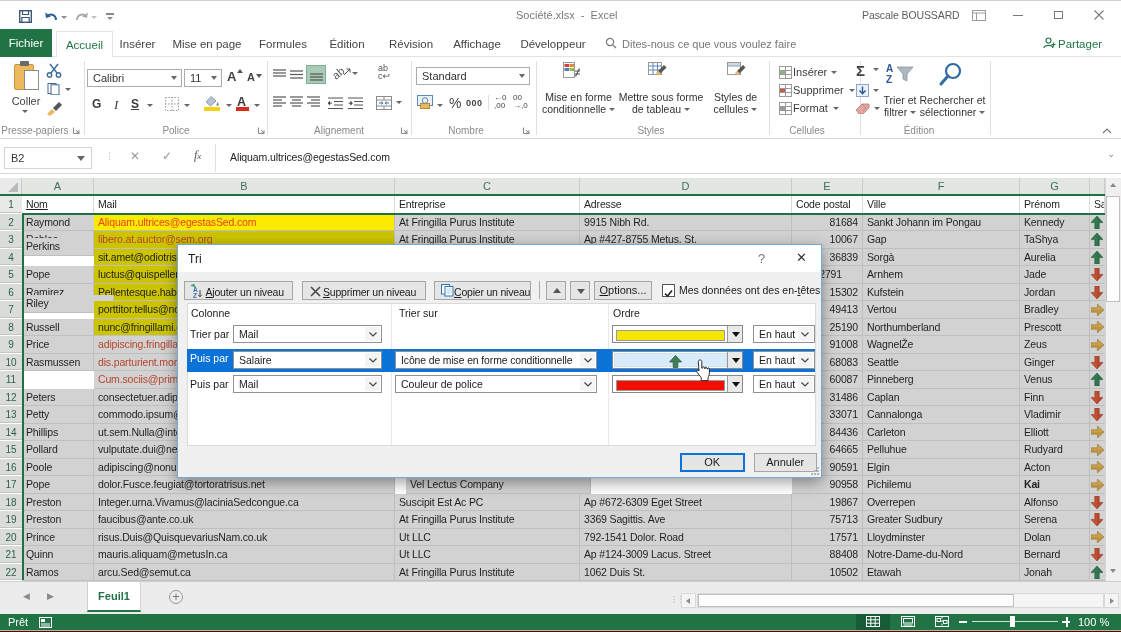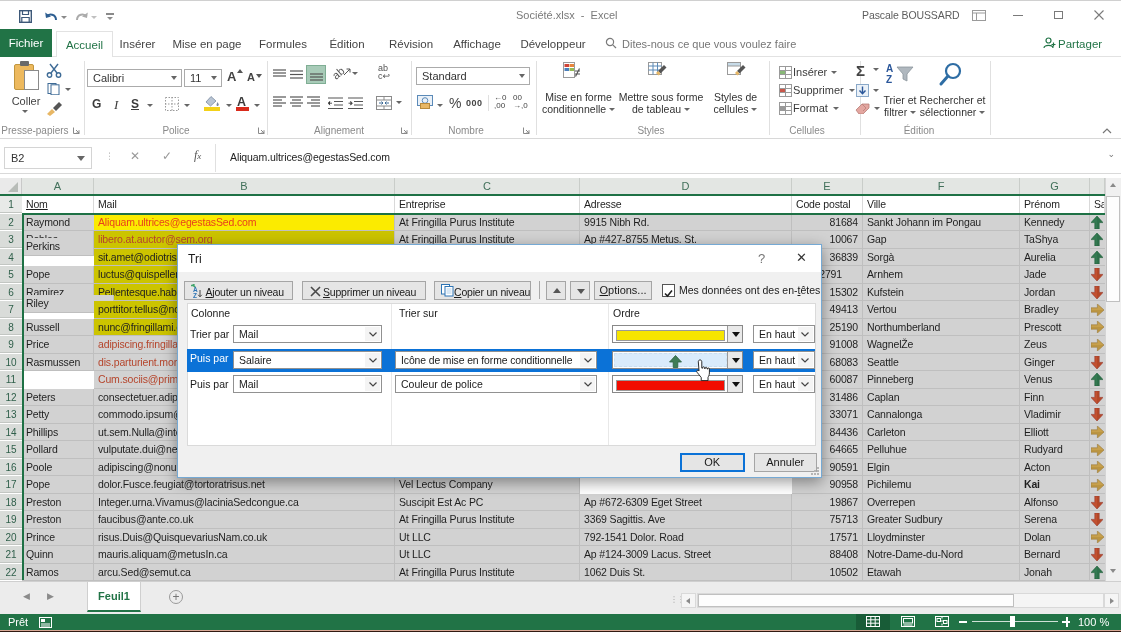--- a/index.html
+++ b/index.html
@@ -589,21 +589,21 @@
     <div class="cell" style="left:580px;top:284.5px;width:212px;height:17.5px;background:#d2d2d2;color:#1f1f1f;border-right:1px solid #bfbfbf;border-bottom:1px solid #bfbfbf;"></div>
     <div class="cell" style="left:792px;top:284.5px;width:71px;height:17.5px;background:#d2d2d2;border-right:1px solid #bfbfbf;border-bottom:1px solid #bfbfbf;text-align:right;padding-right:4px;">90591</div>
     <div class="cell" style="left:863px;top:284.5px;width:157px;height:17.5px;background:#d2d2d2;color:#1f1f1f;border-right:1px solid #bfbfbf;border-bottom:1px solid #bfbfbf;">Elgin</div>
     <div class="cell" style="left:1020px;top:284.5px;width:70px;height:17.5px;background:#d2d2d2;color:#1f1f1f;border-right:1px solid #bfbfbf;border-bottom:1px solid #bfbfbf;">Acton</div>
     <div class="cell" style="left:1090px;top:284.5px;width:15px;height:17.5px;background:#d2d2d2;border-bottom:1px solid #bfbfbf;padding-left:0;"><svg width="13" height="12" style="margin-left:1px;margin-top:2.5px;" viewBox="0 0 13 12">
         <path d="M13 6 L6.4 12 L6.4 8.2 L0 8.2 L0 3.8 L6.4 3.8 L6.4 0 Z" fill="#c7a04c" stroke="#97793a" stroke-width="0.6"></path>
         <path d="M12.5 6 L0.2 6 L0.2 8 L6.6 8 L6.6 11 Z" fill="#b08a38" opacity="0.5"></path>
       </svg></div>
     <div class="cell" style="left:22px;top:302px;width:72px;height:17.5px;background:#d2d2d2;color:#1f1f1f;border-right:1px solid #bfbfbf;border-bottom:1px solid #bfbfbf;">Pope</div>
     <div class="cell" style="left:94px;top:302px;width:301px;height:17.5px;background:#d2d2d2;color:#1f1f1f;border-right:1px solid #bfbfbf;border-bottom:1px solid #bfbfbf;">dolor.Fusce.feugiat@tortoratrisus.net</div>
-    <div class="cell" style="left:395px;top:302px;width:185px;height:17.5px;background:#d2d2d2;color:#1f1f1f;border-right:1px solid #bfbfbf;border-bottom:1px solid #bfbfbf;">Vel Lectus Company</div>
+    <div class="cell" style="left:406px;top:302px;width:185px;height:17.5px;background:#d2d2d2;color:#1f1f1f;border-right:1px solid #bfbfbf;border-bottom:1px solid #bfbfbf;">Vel Lectus Company</div>
     <div class="cell" style="left:792px;top:302px;width:71px;height:17.5px;background:#d2d2d2;border-right:1px solid #bfbfbf;border-bottom:1px solid #bfbfbf;text-align:right;padding-right:4px;">90958</div>
     <div class="cell" style="left:863px;top:302px;width:157px;height:17.5px;background:#d2d2d2;color:#1f1f1f;border-right:1px solid #bfbfbf;border-bottom:1px solid #bfbfbf;">Pichilemu</div>
     <div class="cell" style="left:1020px;top:302px;width:70px;height:17.5px;background:#d2d2d2;color:#1f1f1f;border-right:1px solid #bfbfbf;border-bottom:1px solid #bfbfbf;font-weight:bold;">Kai</div>
     <div class="cell" style="left:1090px;top:302px;width:15px;height:17.5px;background:#d2d2d2;border-bottom:1px solid #bfbfbf;padding-left:0;"><svg width="13" height="12" style="margin-left:1px;margin-top:2.5px;" viewBox="0 0 13 12">
         <path d="M13 6 L6.4 12 L6.4 8.2 L0 8.2 L0 3.8 L6.4 3.8 L6.4 0 Z" fill="#c7a04c" stroke="#97793a" stroke-width="0.6"></path>
         <path d="M12.5 6 L0.2 6 L0.2 8 L6.6 8 L6.6 11 Z" fill="#b08a38" opacity="0.5"></path>
       </svg></div>
     <div class="cell" style="left:22px;top:319.5px;width:72px;height:17.5px;background:#d2d2d2;color:#1f1f1f;border-right:1px solid #bfbfbf;border-bottom:1px solid #bfbfbf;">Preston</div>
     <div class="cell" style="left:94px;top:319.5px;width:301px;height:17.5px;background:#d2d2d2;color:#1f1f1f;border-right:1px solid #bfbfbf;border-bottom:1px solid #bfbfbf;">Integer.urna.Vivamus@laciniaSedcongue.ca</div>
     <div class="cell" style="left:395px;top:319.5px;width:185px;height:17.5px;background:#d2d2d2;color:#1f1f1f;border-right:1px solid #bfbfbf;border-bottom:1px solid #bfbfbf;">Suscipit Est Ac PC</div>

